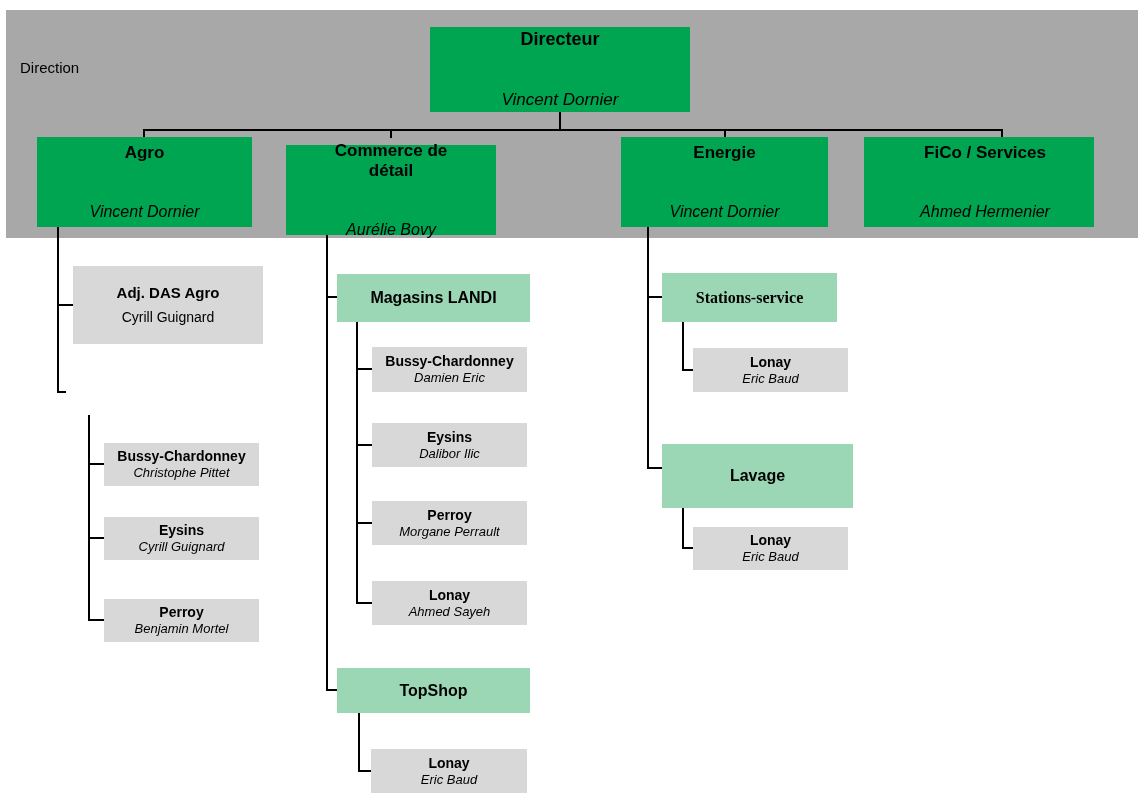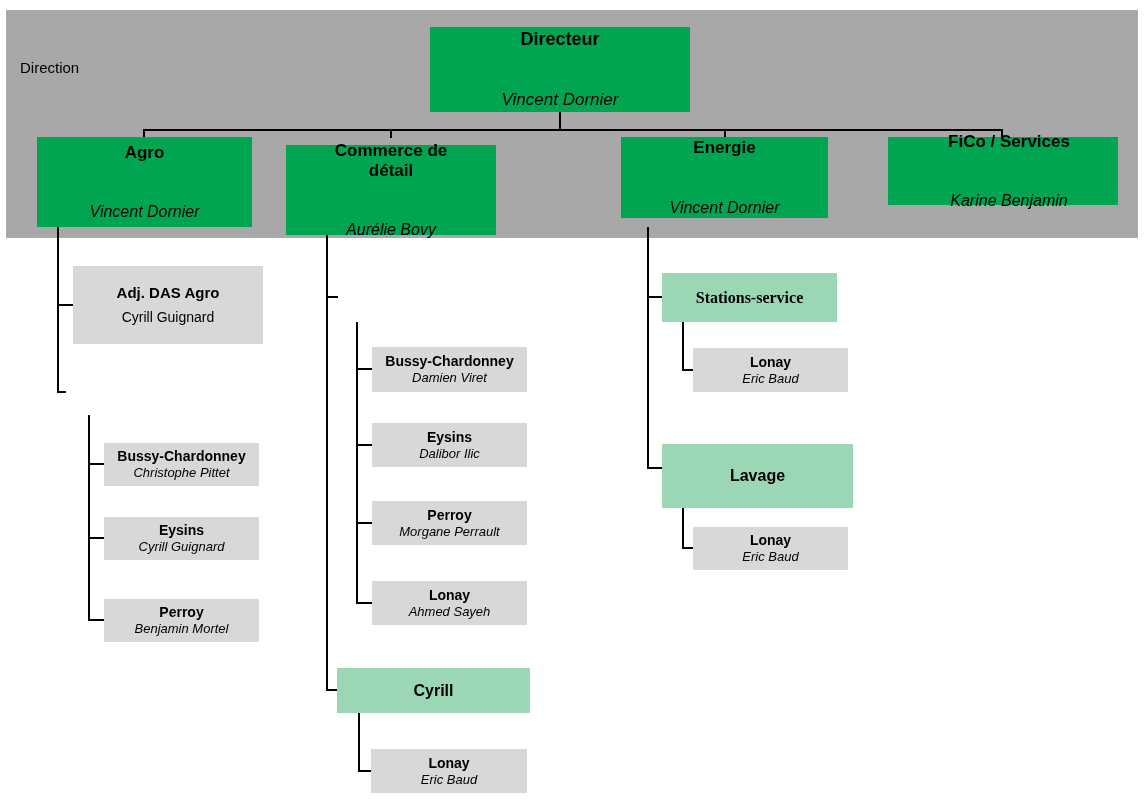--- a/index.html
+++ b/index.html
@@ -111,64 +111,67 @@
   </div>
 
   <div class="node green lvl1" style="left:37px;top:137px;width:215px;height:90px;">
     <div class="title">Agro</div>
     <div class="name">Vincent Dornier</div>
   </div>
   <div class="node green lvl1" style="left:286px;top:137px;width:210px;height:90px;margin-top:8px;">
     <div class="title wrap">Commerce de détail</div>
     <div class="name">Aurélie Bovy</div>
   </div>
-  <div class="node green lvl1" style="left:621px;top:137px;width:207px;height:81px;">
+  <div class="node green lvl1" style="left:621px;top:137px;width:207px;height:90px;">
     <div class="title">Energie</div>
     <div class="name">Vincent Dornier</div>
   </div>
-  <div class="node green lvl1" style="left:888px;top:137px;width:230px;height:68px;padding-left:16px;">
+  <div class="node green lvl1" style="left:864px;top:137px;width:230px;height:90px;padding-left:16px;">
     <div class="title">FiCo / Services</div>
-    <div class="name">Karine Benjamin</div>
+    <div class="name">Ahmed Hermenier</div>
   </div>
 
   <div class="node grayb adj" style="left:73px;top:266px;width:190px;height:78px;">
     <div class="title">Adj. DAS Agro</div>
     <div class="name">Cyrill Guignard</div>
   </div>
   <div class="node grayb leaf" style="left:104px;top:443px;width:155px;height:43px;">
     <div class="title">Bussy-Chardonney</div>
     <div class="name">Christophe Pittet</div>
   </div>
   <div class="node grayb leaf" style="left:104px;top:517px;width:155px;height:43px;">
     <div class="title">Eysins</div>
     <div class="name">Cyrill Guignard</div>
   </div>
   <div class="node grayb leaf" style="left:104px;top:599px;width:155px;height:43px;">
     <div class="title">Perroy</div>
     <div class="name">Benjamin Mortel</div>
   </div>
 
+  <div class="node mint lvl2" style="left:337px;top:274px;width:193px;height:48px;">
+    <div class="title">Magasins LANDI</div>
+  </div>
   <div class="node grayb leaf" style="left:372px;top:347px;width:155px;height:45px;">
     <div class="title">Bussy-Chardonney</div>
-    <div class="name">Damien Viret</div>
+    <div class="name">Damien Eric</div>
   </div>
   <div class="node grayb leaf" style="left:372px;top:423px;width:155px;height:44px;">
     <div class="title">Eysins</div>
     <div class="name">Dalibor Ilic</div>
   </div>
   <div class="node grayb leaf" style="left:372px;top:501px;width:155px;height:44px;">
     <div class="title">Perroy</div>
     <div class="name">Morgane Perrault</div>
   </div>
   <div class="node grayb leaf" style="left:372px;top:581px;width:155px;height:44px;">
     <div class="title">Lonay</div>
     <div class="name">Ahmed Sayeh</div>
   </div>
   <div class="node mint lvl2" style="left:337px;top:668px;width:193px;height:45px;">
-    <div class="title">Cyrill</div>
+    <div class="title">TopShop</div>
   </div>
   <div class="node grayb leaf" style="left:371px;top:749px;width:156px;height:44px;">
     <div class="title">Lonay</div>
     <div class="name">Eric Baud</div>
   </div>
 
   <div class="node mint lvl2" style="left:662px;top:273px;width:175px;height:49px;font-family:Liberation Serif, serif;">
     <div class="title">Stations-service</div>
   </div>
   <div class="node grayb leaf" style="left:693px;top:348px;width:155px;height:44px;">

